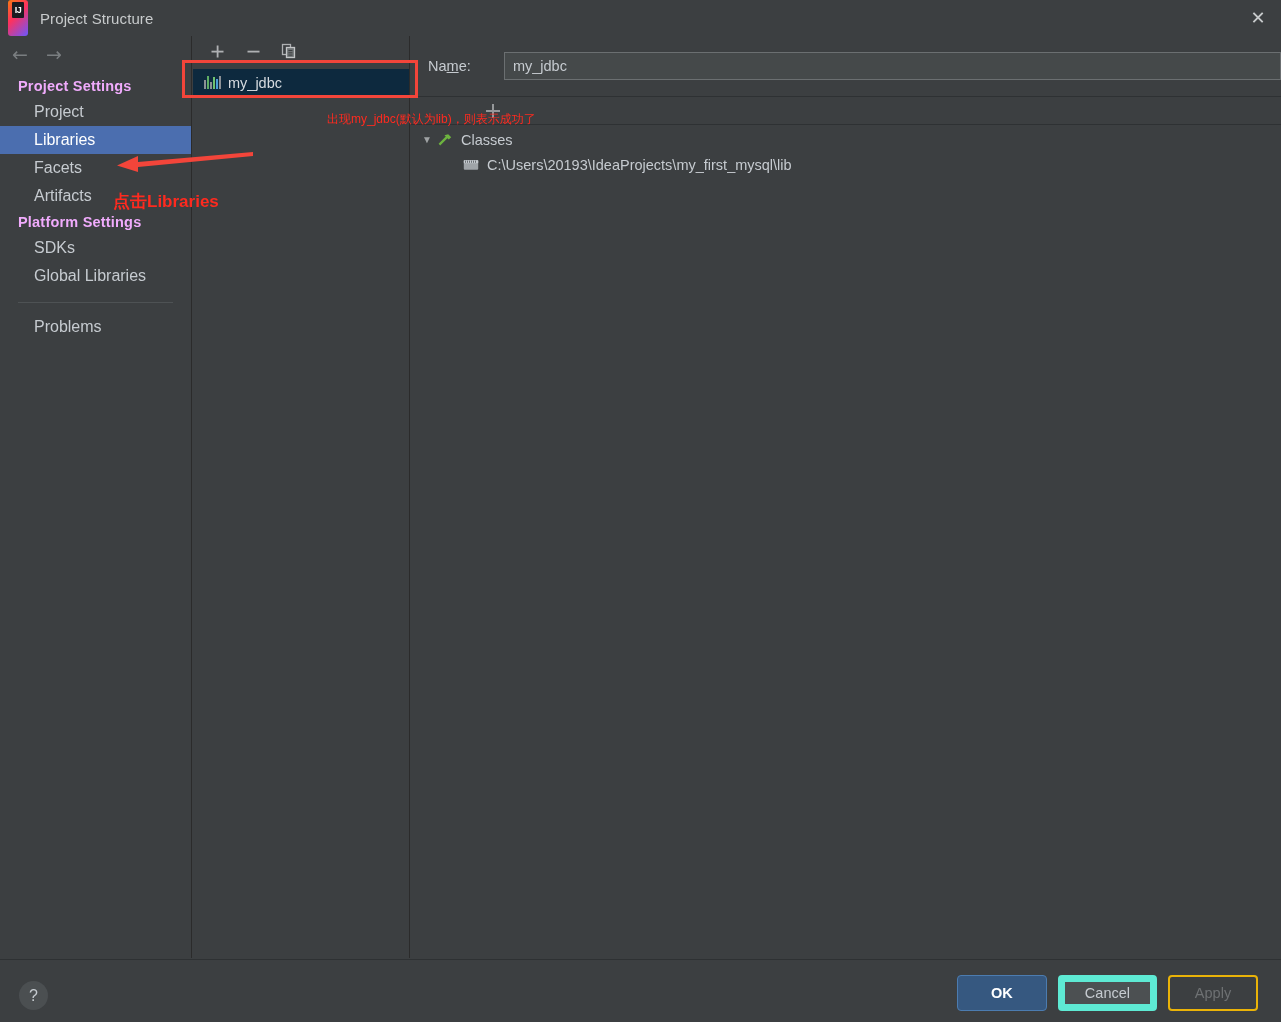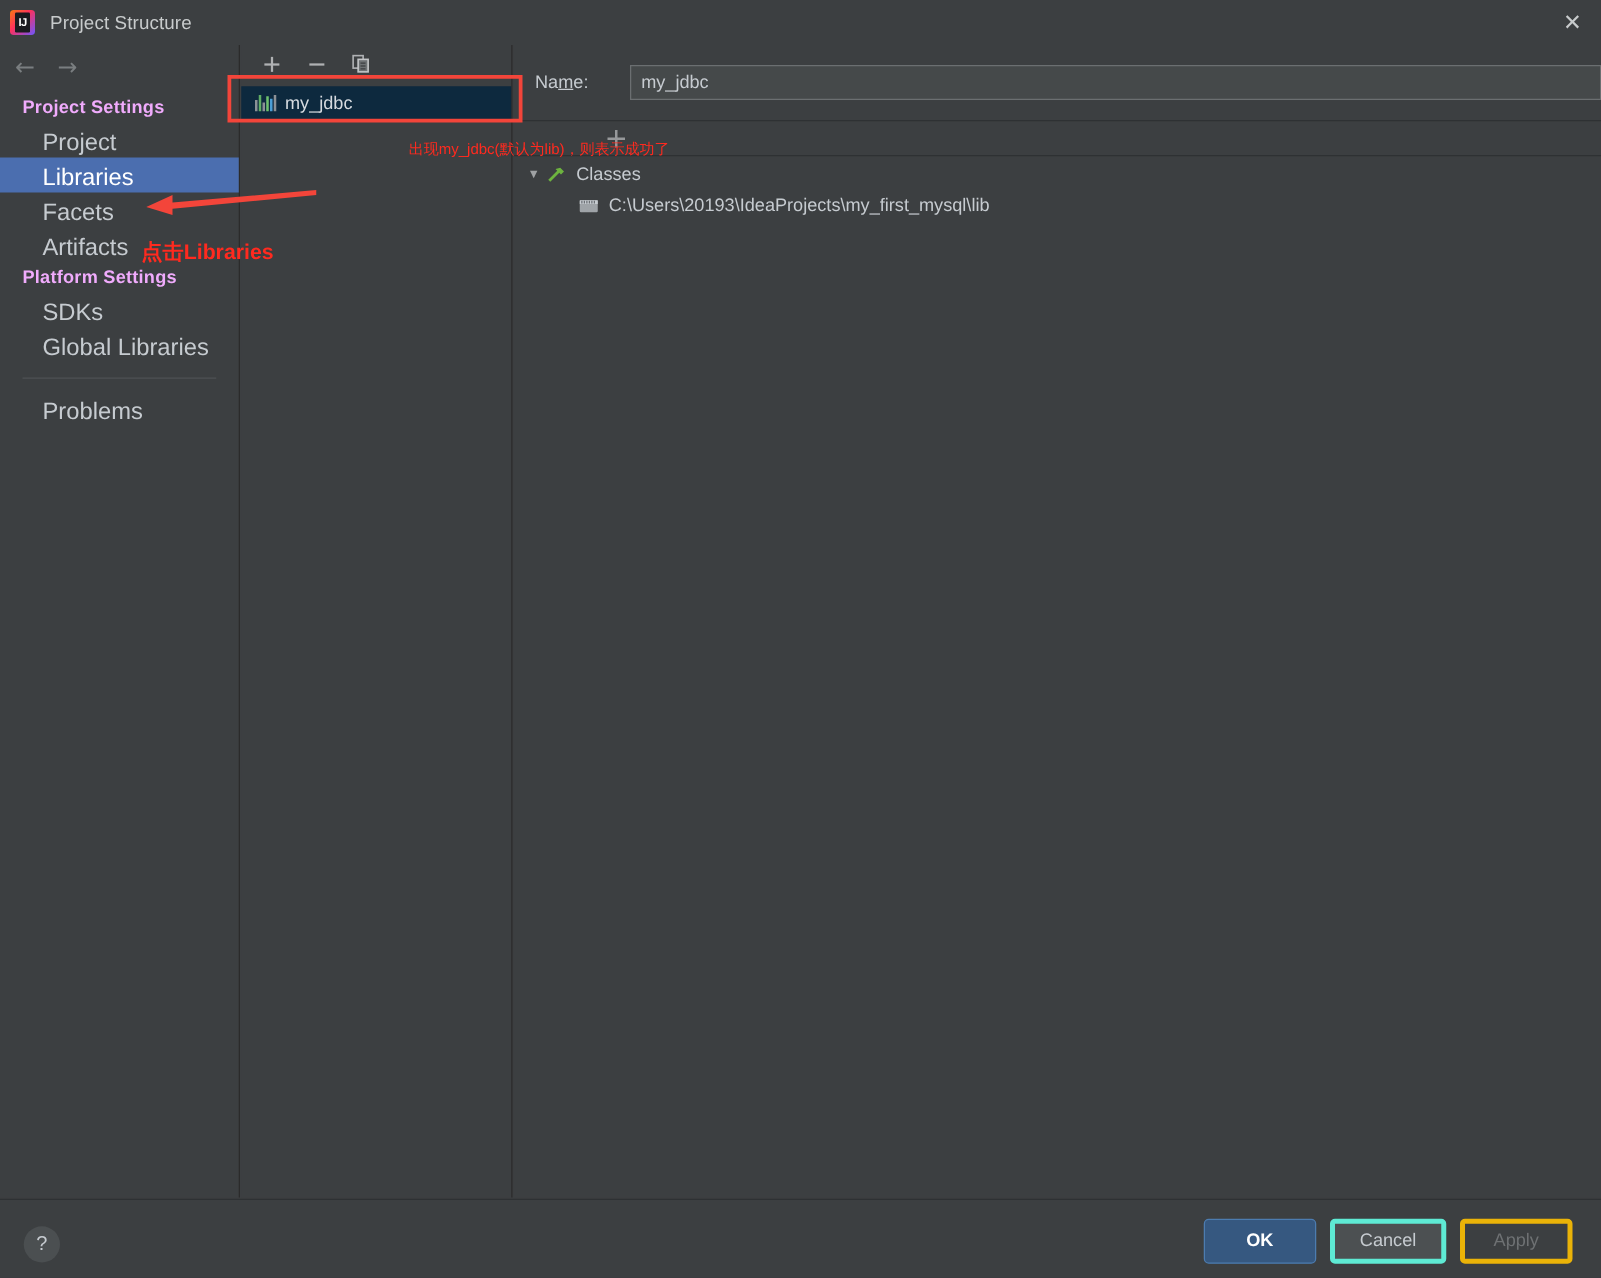--- a/index.html
+++ b/index.html
@@ -16,21 +16,21 @@
     color: #BBBBBB;
   }
 
   
   .titlebar {
     position: absolute; left: 0; top: 0; width: 1281px; height: 36px;
     background: #3C3F41;
     display: flex; align-items: center;
   }
   .ij-logo {
-    width: 20px; height: 20px; margin-left: 8px; margin-right: 12px;
+    width: 20px; height: 36px; margin-left: 8px; margin-right: 12px;
     border-radius: 3px; position: relative; flex: none;
     background: linear-gradient(135deg, #F97A12 0%, #FE315D 42%, #6B57FF 100%);
   }
   .ij-logo .ij-inner {
     position: absolute; left: 4px; top: 2px; width: 12px; height: 16px;
     background: #1B1B20; border-radius: 1px;
   }
   .ij-logo .ij-text {
     position: absolute; left: 0; top: 0; width: 20px; height: 20px;
     color: #FFFFFF; font-size: 9px; font-weight: bold;
@@ -58,22 +58,22 @@
   .nav-arrow {
     font-size: 19px; color: #7A7E80; line-height: 1; cursor: pointer;
     font-family: "DejaVu Sans", sans-serif;
   }
   .side-list { padding-top: 2px; }
   .side-head {
     font-size: 14.5px; font-weight: bold; color: #f0abfc;
     padding: 4px 0 4px 18px; letter-spacing: 0.2px;
   }
   .side-item {
-    font-size: 19px; color: #C6CBD0; height: 28px;
-    display: flex; align-items: flex-end; padding-left: 34px; cursor: pointer;
+    font-size: 16px; color: #C6CBD0; height: 28px;
+    display: flex; align-items: center; padding-left: 34px; cursor: pointer;
   }
   .side-item.selected { background: #4B6EAF; color: #FFFFFF; }
   .side-sep {
     height: 1px; background: #4E5254; margin: 12px 18px 10px 18px;
   }
 
   
   .libpanel {
     position: absolute; left: 193px; top: 36px; width: 217px; height: 922px;
     background: #3C3F41;
@@ -168,22 +168,22 @@
   }
   .btns {
     position: absolute; right: 23px; top: 15px; display: flex; gap: 11px;
   }
   .btn {
     height: 36px; min-width: 90px; padding: 0 20px; border-radius: 4px;
     font-size: 14.5px; font-family: "Liberation Sans", sans-serif;
     display: flex; align-items: center; justify-content: center; cursor: pointer;
   }
   .btn-ok { background: #365880; border: 1px solid #4C7CB0; color: #FFFFFF; font-weight: bold; }
-  .btn-cancel { background: #4C5052; border: 4px solid #5eead4; color: #C6CBD0; }
-  .btn-apply { background: #3C3F41; border: 4px solid #eab308; color: #6E7173; cursor: default; }
+  .btn-cancel { background: #4C5052; border: 7px solid #5eead4; color: #C6CBD0; }
+  .btn-apply { background: #3C3F41; border: 2px solid #eab308; color: #6E7173; cursor: default; }
 </style>
 </head>
 <body>
 
 <div class="dialog">
 
   <div class="titlebar">
     <div class="ij-logo">
       <div class="ij-inner"></div>
       <div class="ij-text">IJ</div>

